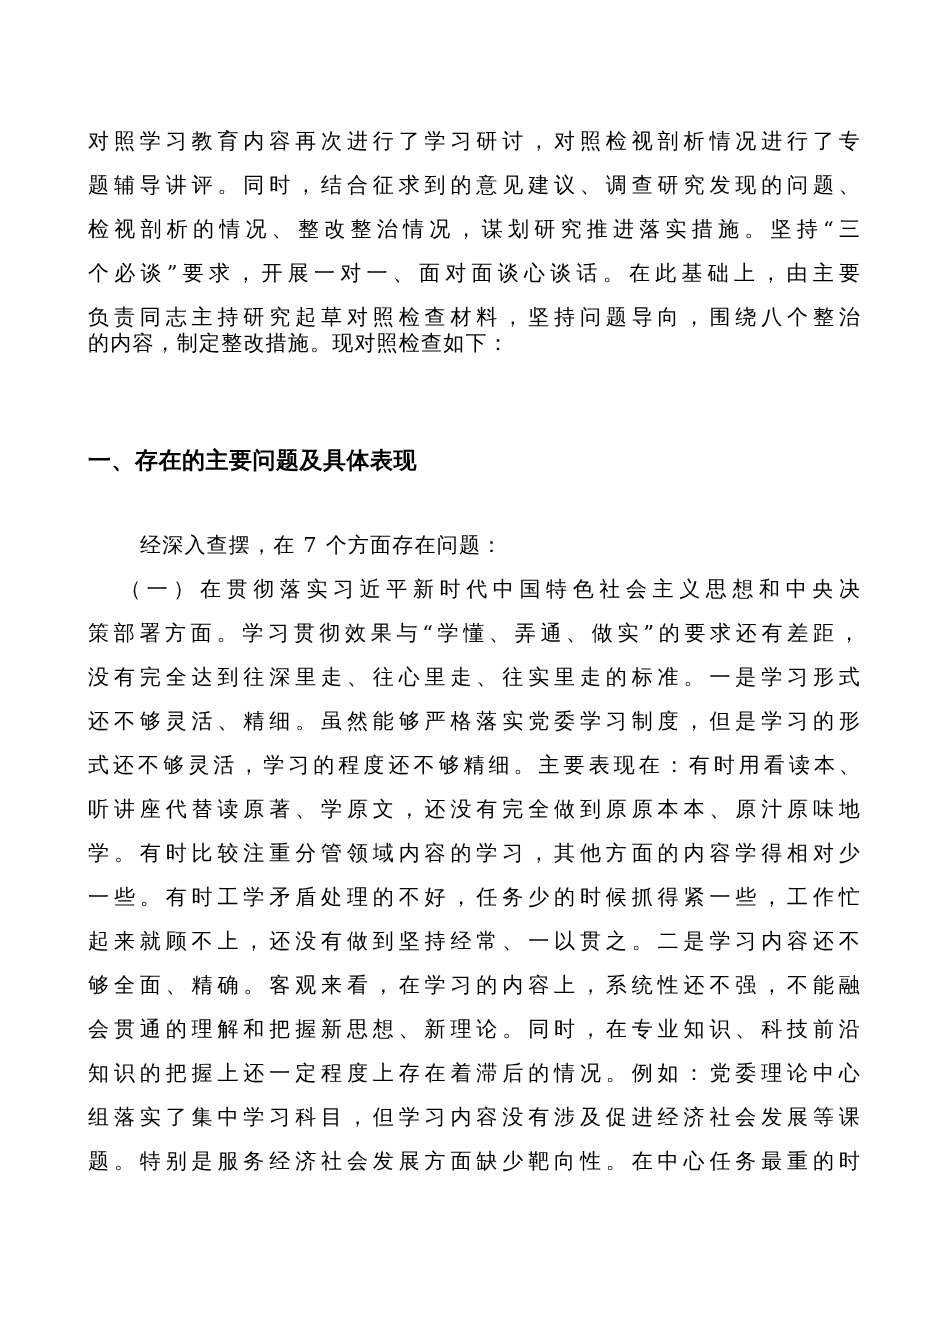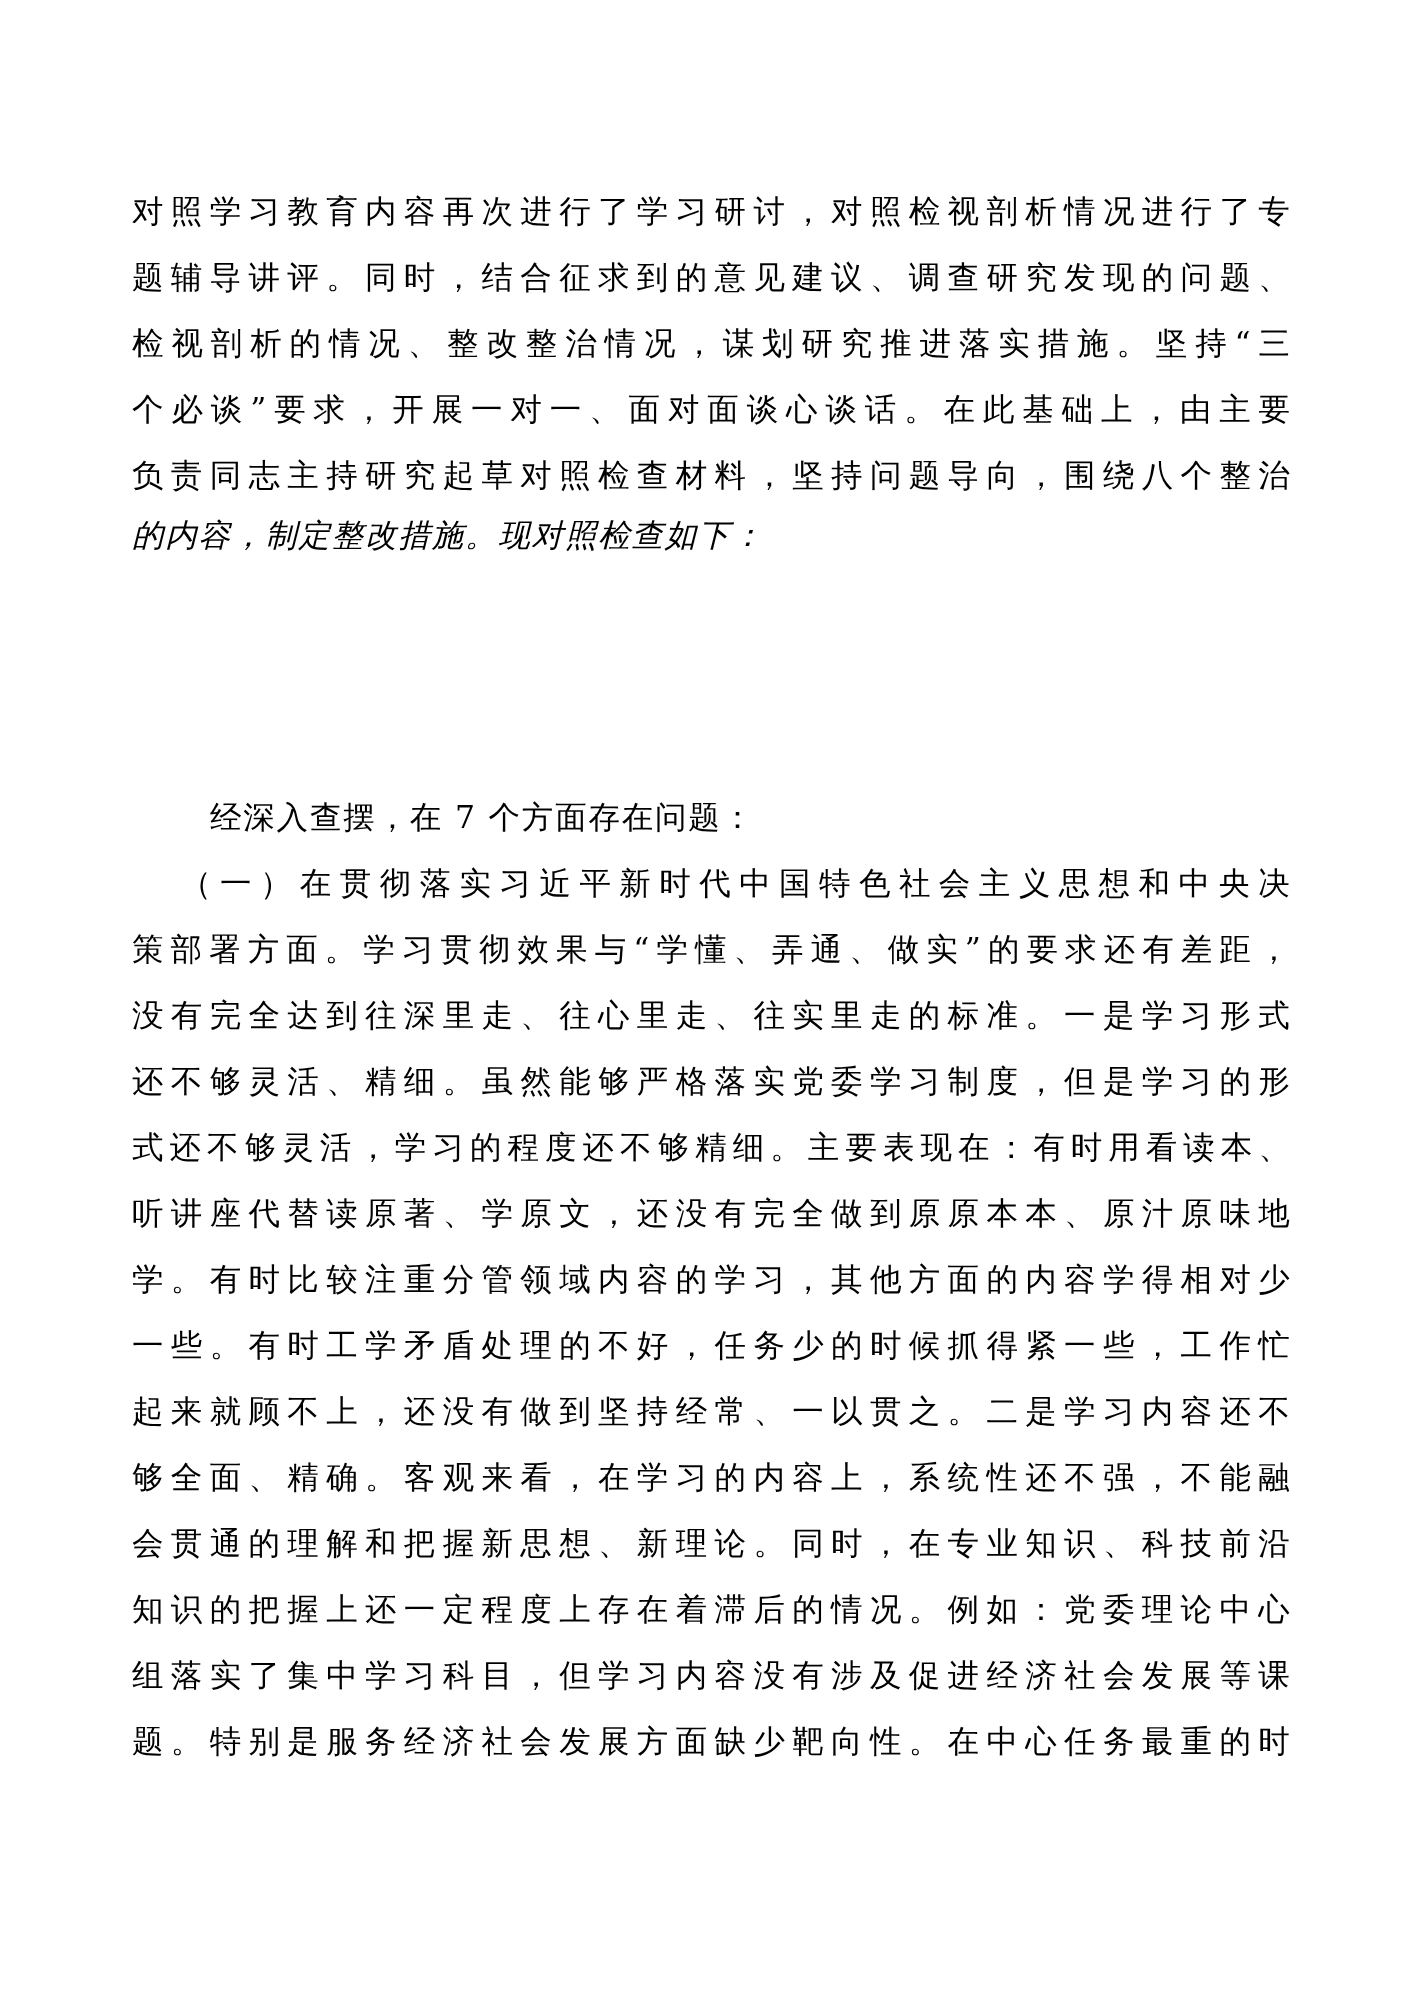--- a/index.html
+++ b/index.html
@@ -211,23 +211,24 @@
         <span>导</span>
         <span>向</span>
         <span>，</span>
         <span>围</span>
         <span>绕</span>
         <span>八</span>
         <span>个</span>
         <span>整</span>
         <span>治</span>
       </div>
-    <div class="line last" style="top:342px;font-style:italic;">的内容，制定整改措施。现对照检查如下：</div>
+    <div class="line last" style="top:328px;">的内容，制定整改措施。现对照检查如下：</div>
   </div>
 
+  <div class="heading">一、存在的主要问题及具体表现</div>
 
   <div class="line last" style="top:530px; left:140px; width:auto;">经深入查摆，在 7 个方面存在问题：</div>
 
   <div>
     <div class="line" style="top: 574px; left: 120px; width: 740px; display: flex; justify-content: space-between;">
         <span>（</span>
         <span>一</span>
         <span>）</span>
         <span>在</span>
         <span>贯</span>

